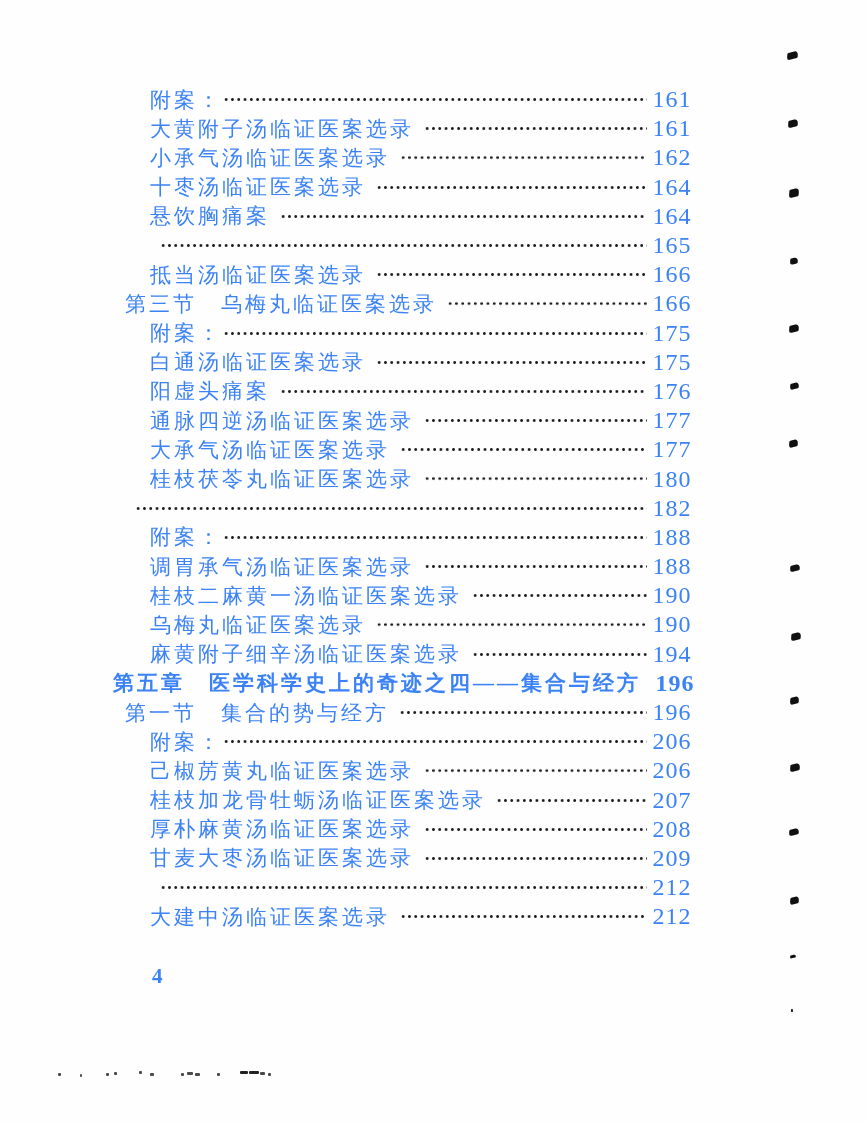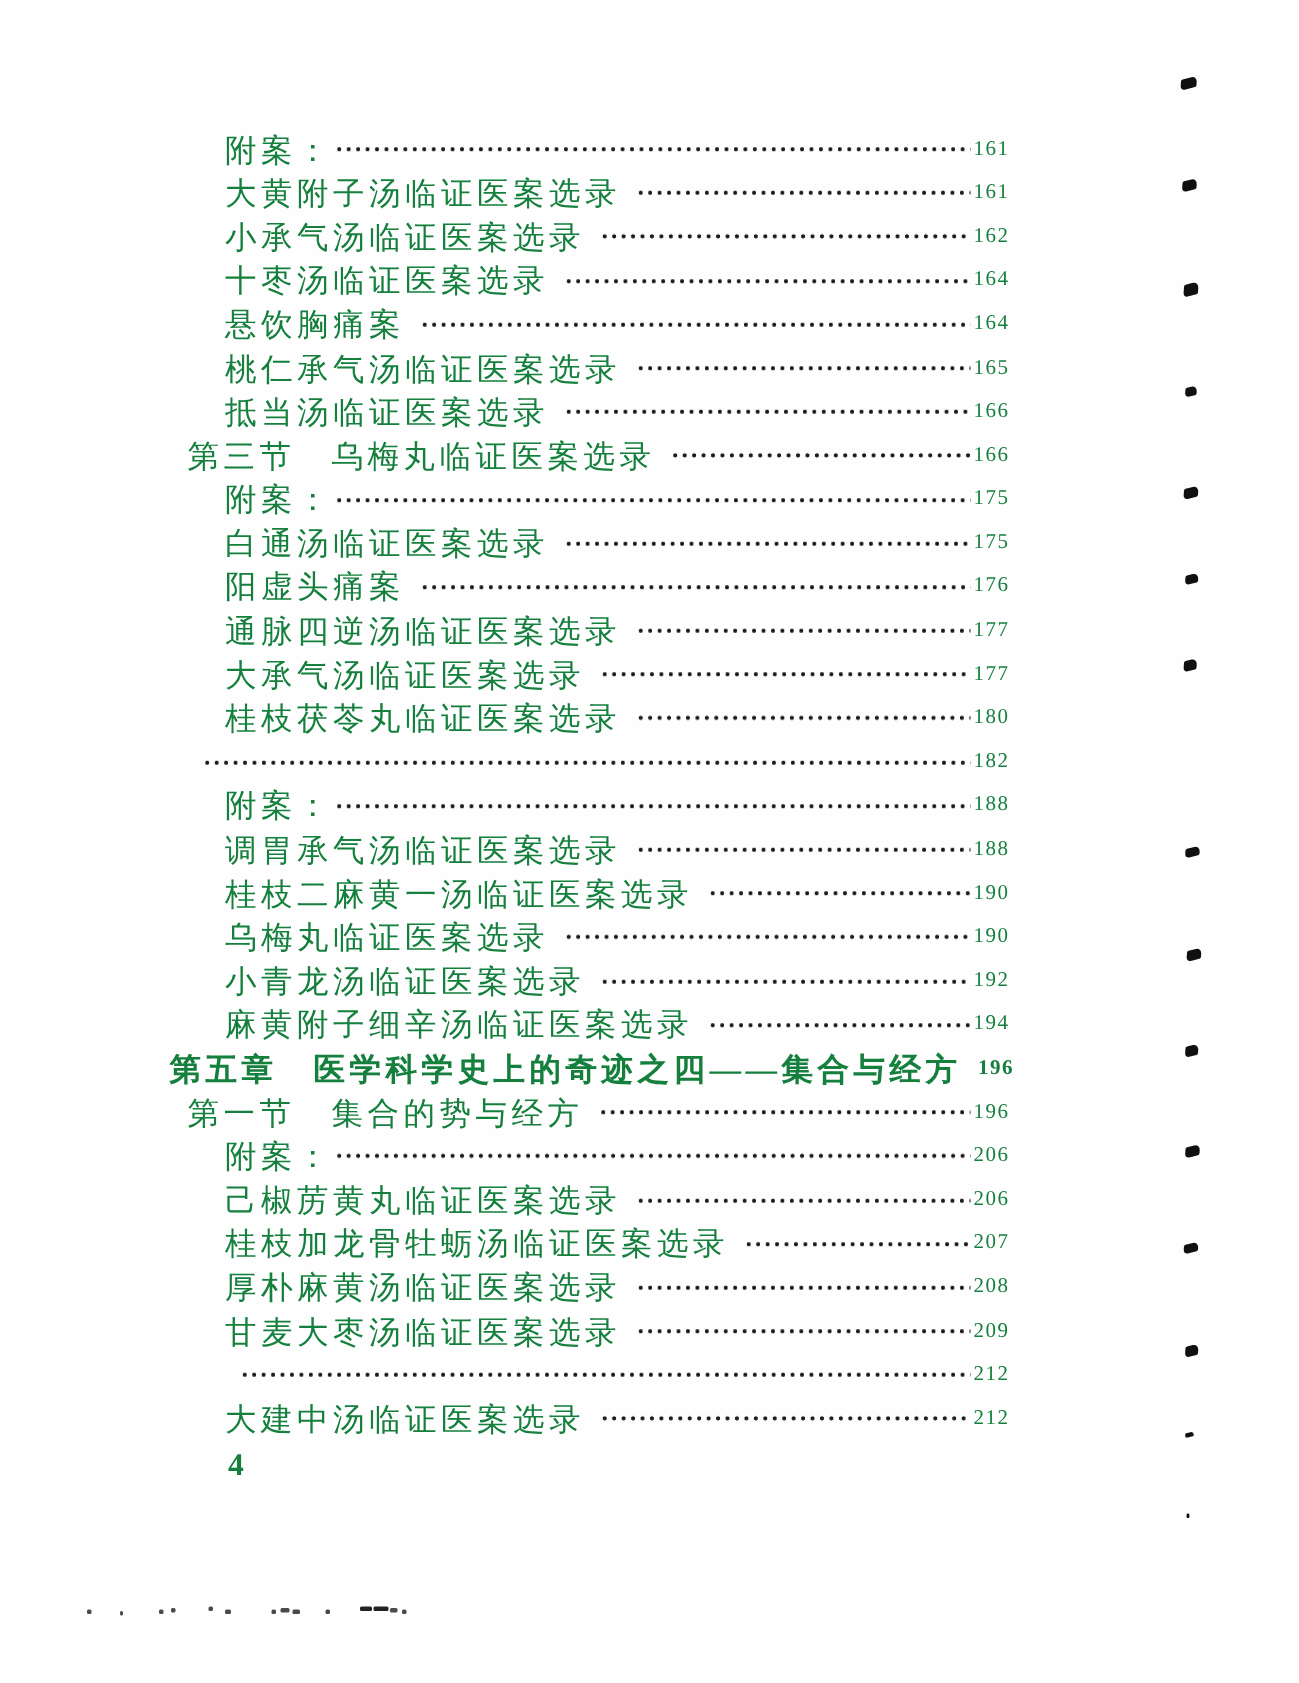--- a/index.html
+++ b/index.html
@@ -7,21 +7,21 @@
     padding: 0;
     background: #ffffff;
   }
   .page {
     position: relative;
     width: 866px;
     height: 1122px;
     background: #fefefe;
     overflow: hidden;
     font-family: "Liberation Serif", "DejaVu Serif", serif;
-    color: #15803d;
+    color: #3b82f6;
   }
   
   #toc {
     position: absolute;
     left: 113px;
     top: 85px;
     width: 582px;
   }
   .row {
     display: flex;
@@ -42,22 +42,22 @@
     margin-right: 2px;
     background-image: radial-gradient(circle, #1b1b1b 1.15px, rgba(0,0,0,0) 1.6px);
     background-size: 6.3px 100%;
     background-repeat: repeat-x;
     background-position: 1px 52%;
   }
   .leader.tight { margin-left: 0; }
   .pageno {
     flex: 0 0 auto;
     min-width: 46px;
-    text-align: left;
-    font-size: 14px;
+    text-align: center;
+    font-size: 24px;
     letter-spacing: 1px;
   }
   .row.chapter .pageno { font-weight: 700; }
   
   .folio {
     position: absolute;
     left: 152px;
     top: 964px;
     font-size: 21px;
     font-weight: 700;
@@ -100,21 +100,20 @@
         <span class="label">十枣汤临证医案选录</span>
         <span class="leader"></span>
         <span class="pageno">164</span>
       </div>
       <div class="row entry">
         <span class="label">悬饮胸痛案</span>
         <span class="leader"></span>
         <span class="pageno">164</span>
       </div>
       <div class="row entry">
-        <span class="label">桃仁承气汤临证医案选录</span>
         <span class="leader"></span>
         <span class="pageno">165</span>
       </div>
       <div class="row entry">
         <span class="label">抵当汤临证医案选录</span>
         <span class="leader"></span>
         <span class="pageno">166</span>
       </div>
       <div class="row section">
         <span class="label">第三节　乌梅丸临证医案选录</span>
@@ -167,25 +166,20 @@
       </div>
       <div class="row entry">
         <span class="label">桂枝二麻黄一汤临证医案选录</span>
         <span class="leader"></span>
         <span class="pageno">190</span>
       </div>
       <div class="row entry">
         <span class="label">乌梅丸临证医案选录</span>
         <span class="leader"></span>
         <span class="pageno">190</span>
-      </div>
-      <div class="row entry">
-        <span class="label">小青龙汤临证医案选录</span>
-        <span class="leader"></span>
-        <span class="pageno">192</span>
       </div>
       <div class="row entry">
         <span class="label">麻黄附子细辛汤临证医案选录</span>
         <span class="leader"></span>
         <span class="pageno">194</span>
       </div>
       <div class="row chapter">
         <span class="label">第五章　医学科学史上的奇迹之四——集合与经方</span>
         <span class="leader"></span>
         <span class="pageno">196</span>

